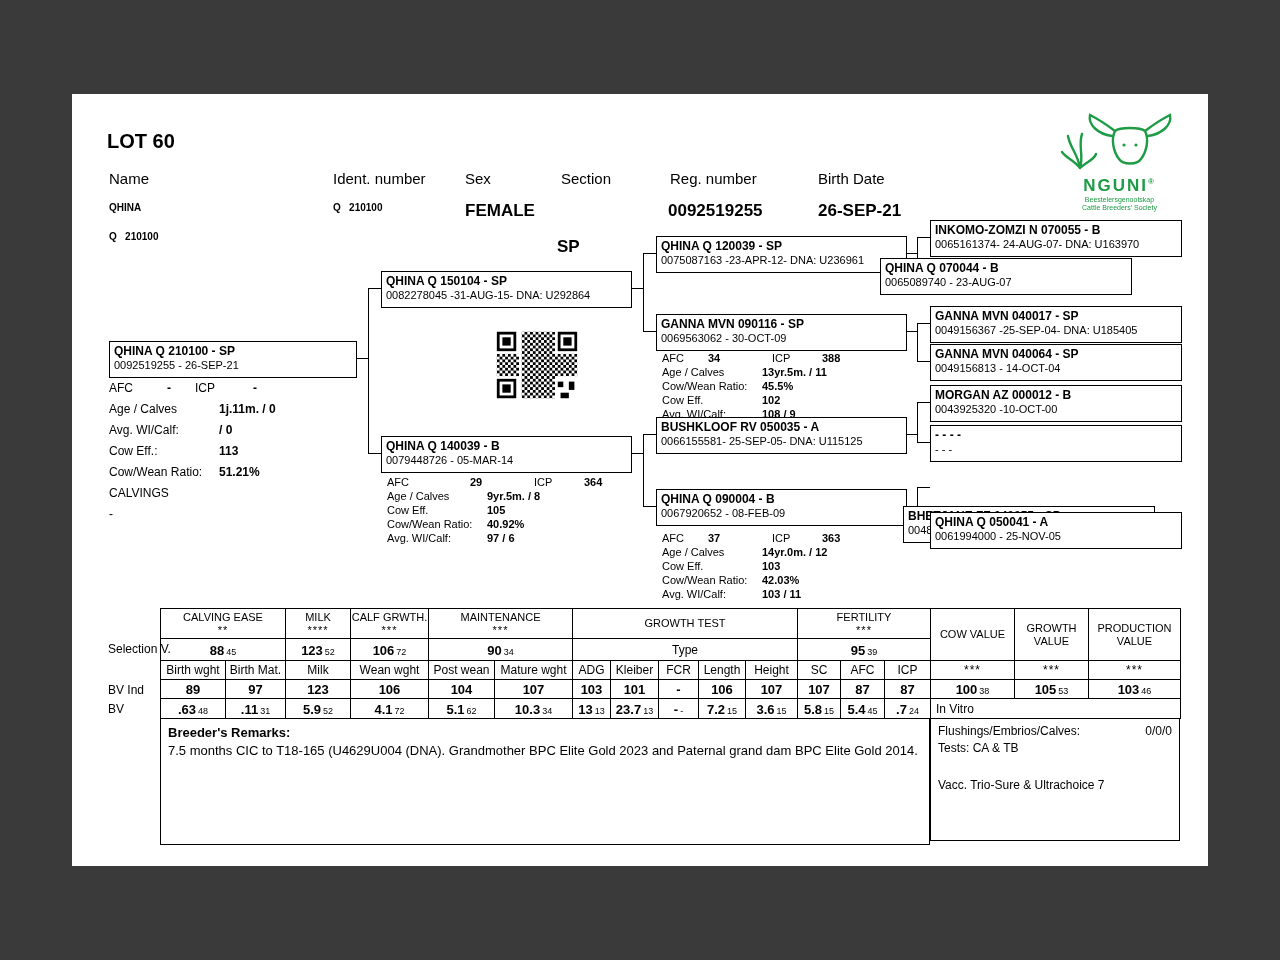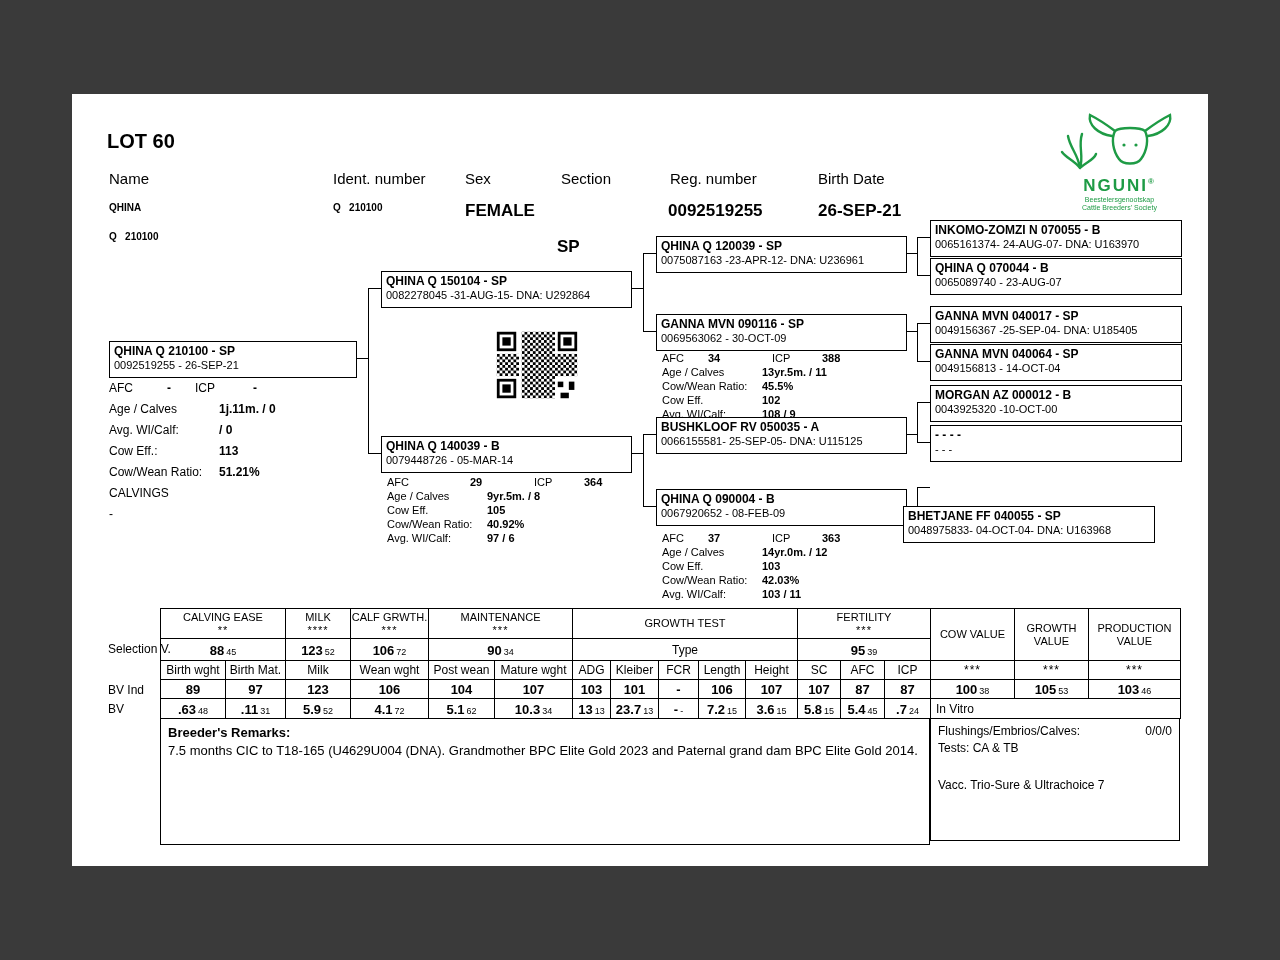--- a/index.html
+++ b/index.html
@@ -282,21 +282,21 @@
     <div class="srow">
         <span class="sl">Avg. WI/Calf:</span>
         <span class="sv">103 / 11</span>
       </div>
   </div>
 
   <div class="pbox" style="left:858px;top:126px;width:242px;">
     <div class="pname">INKOMO-ZOMZI N   070055 - B</div>
     <div class="pdet">0065161374- 24-AUG-07-  DNA: U163970</div>
   </div>
-  <div class="pbox" style="left:858px;top:164px;width:242px;">
+  <div class="pbox" style="left:808px;top:164px;width:242px;">
     <div class="pname">QHINA Q   070044 - B</div>
     <div class="pdet">0065089740 - 23-AUG-07</div>
   </div>
   <div class="pbox" style="left:858px;top:212px;width:242px;">
     <div class="pname">GANNA MVN 040017 - SP</div>
     <div class="pdet">0049156367 -25-SEP-04-  DNA: U185405</div>
   </div>
   <div class="pbox" style="left:858px;top:250px;width:242px;">
     <div class="pname">GANNA MVN 040064 - SP</div>
     <div class="pdet">0049156813 - 14-OCT-04</div>
@@ -305,20 +305,24 @@
     <div class="pname">MORGAN AZ  000012 - B</div>
     <div class="pdet">0043925320 -10-OCT-00</div>
   </div>
   <div class="pbox" style="left:858px;top:331px;width:242px;">
     <div class="pname">- - - -</div>
     <div class="pdet">- - -</div>
   </div>
   <div class="pbox" style="left:831px;top:376px;width:242px;margin-top:36px;">
     <div class="pname">BHETJANE FF  040055 - SP</div>
     <div class="pdet">0048975833- 04-OCT-04-  DNA: U163968</div>
+  </div>
+  <div class="pbox" style="left:858px;top:418px;width:242px;">
+    <div class="pname">QHINA Q   050041 - A</div>
+    <div class="pdet">0061994000 - 25-NOV-05</div>
   </div>
 
   <div class="rlabel" style="left:36px;top:548px;">Selection V.</div>
   <div class="rlabel" style="left:36px;top:589px;">BV Ind</div>
   <div class="rlabel" style="left:36px;top:608px;">BV</div>
 
   <table class="bv-table">
     <colgroup>
       <col style="width:65px">
         <col style="width:60px">

